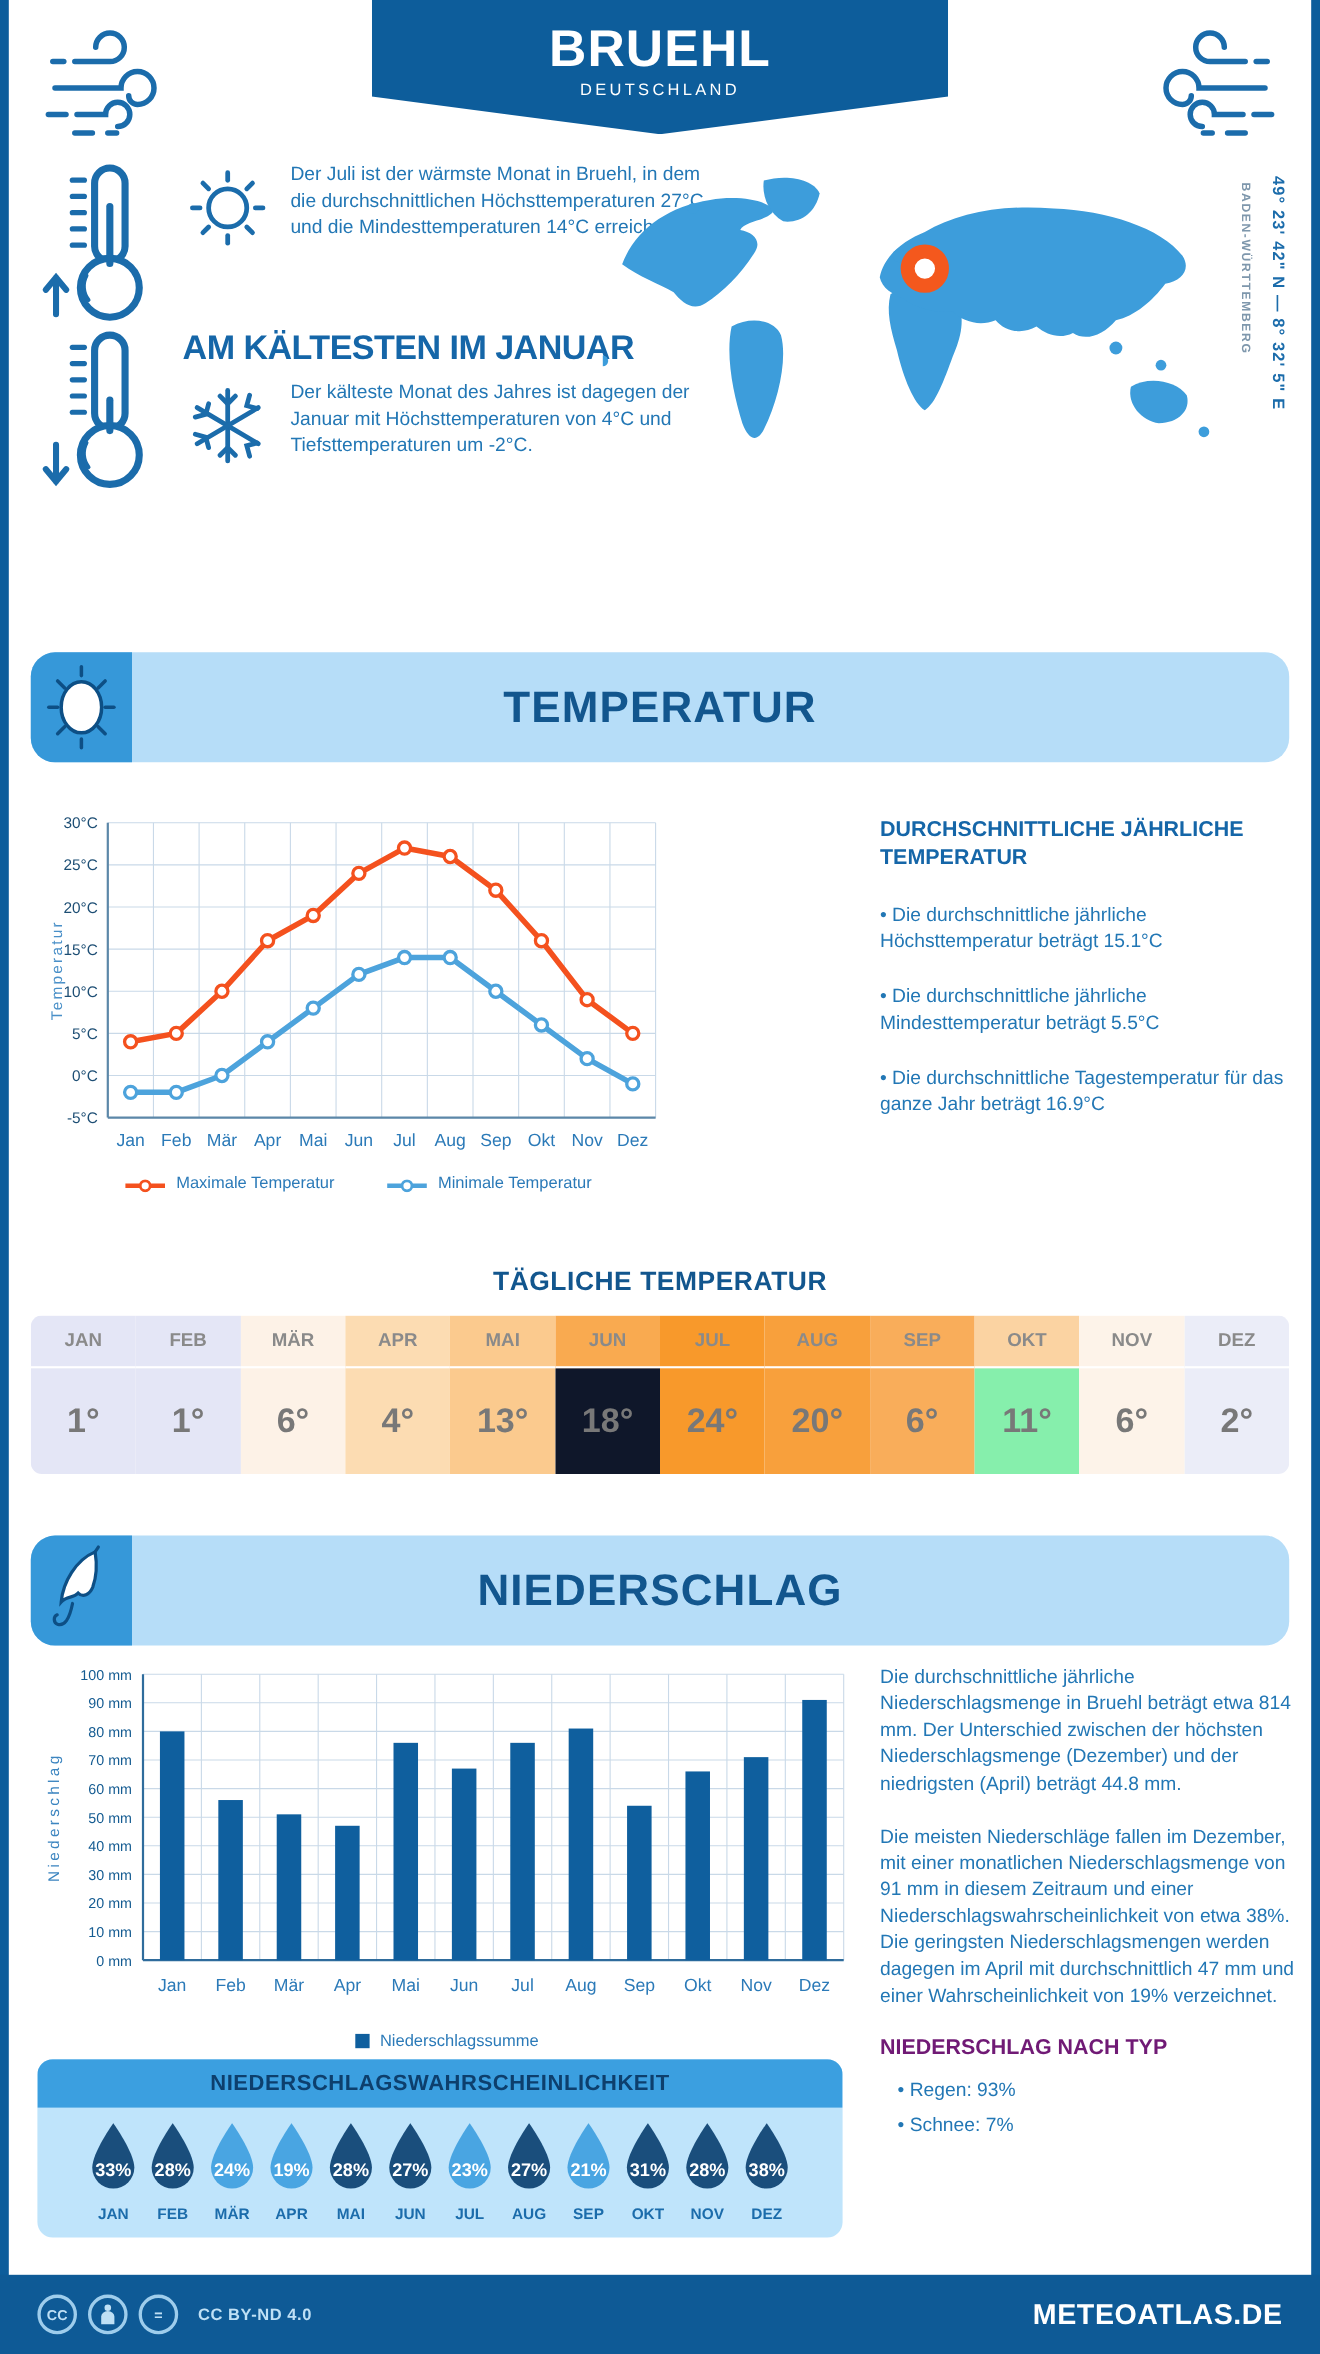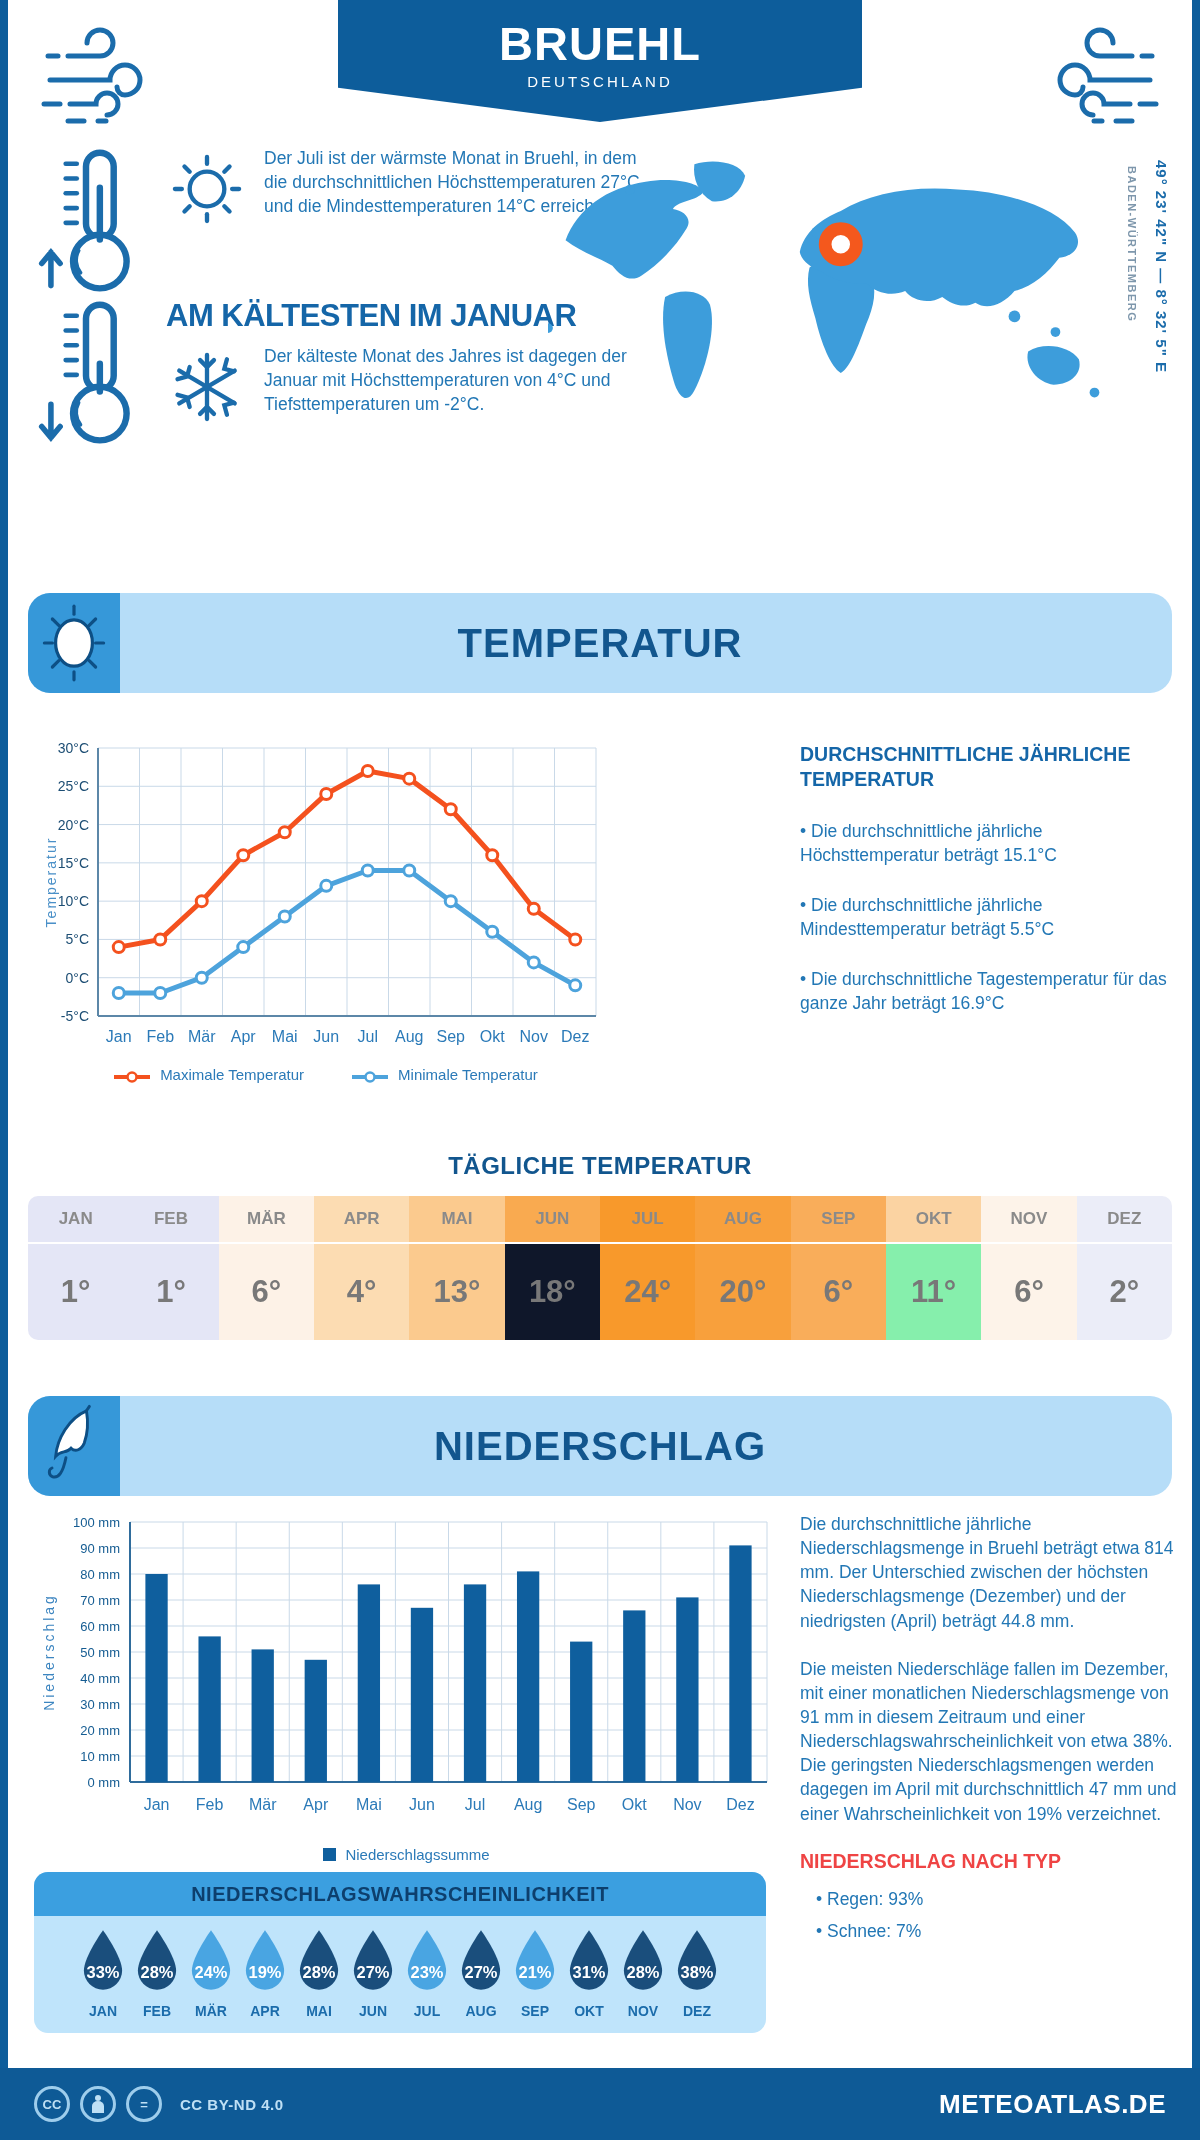--- a/index.html
+++ b/index.html
@@ -48,21 +48,21 @@
   .tt-wrap{position:absolute;left:28px;top:1196px;width:1144px;display:grid;grid-template-columns:repeat(12,1fr);border-radius:10px;overflow:hidden;}
   .tt-col .tt-m{height:46px;line-height:46px;text-align:center;font-size:17px;font-weight:bold;color:#8a8a8a;border-bottom:2px solid #fff;}
   .tt-col .tt-v{height:96px;line-height:96px;text-align:center;font-size:31px;font-weight:bold;color:#787878;}
 
   .bar-col{position:absolute;left:34px;top:1506px;width:745px;}
   .bar-legend{display:flex;justify-content:center;align-items:center;gap:9px;margin-top:6px;font-size:15px;color:#2b7ab8;}
   .bar-legend .sq{width:13px;height:13px;background:#0f5f9e;display:inline-block;}
 
   .precip-col{position:absolute;left:800px;top:1512px;width:392px;}
   .precip-col p{margin:0 0 24px;font-size:17.5px;line-height:1.38;color:#2277b5;}
-  .precip-col h3{margin:6px 0 14px;font-size:19.5px;color:#ef4444;}
+  .precip-col h3{margin:6px 0 14px;font-size:19.5px;color:#701a75;}
   .precip-col .tb{margin:0 16px 8px;}
 
   .prob-panel{position:absolute;left:34px;top:1872px;width:732px;border-radius:14px;overflow:hidden;background:#bfe4fb;}
   .prob-head{height:44px;line-height:44px;background:#3b9fe0;text-align:center;font-size:20px;font-weight:bold;color:#0d3f6d;letter-spacing:0.5px;}
   .drops{display:flex;justify-content:center;padding:12px 16px 14px;}
   .drop{width:54px;text-align:center;}
   .drop .pm{font-size:14px;font-weight:bold;color:#1b6cab;margin-top:3px;}
 
   .footer{position:absolute;left:0;bottom:0;width:1200px;height:72px;background:#0e5a96;z-index:40;display:flex;align-items:center;justify-content:space-between;padding:0 34px;box-sizing:border-box;}
   .cc-group{display:flex;align-items:center;gap:10px;}

